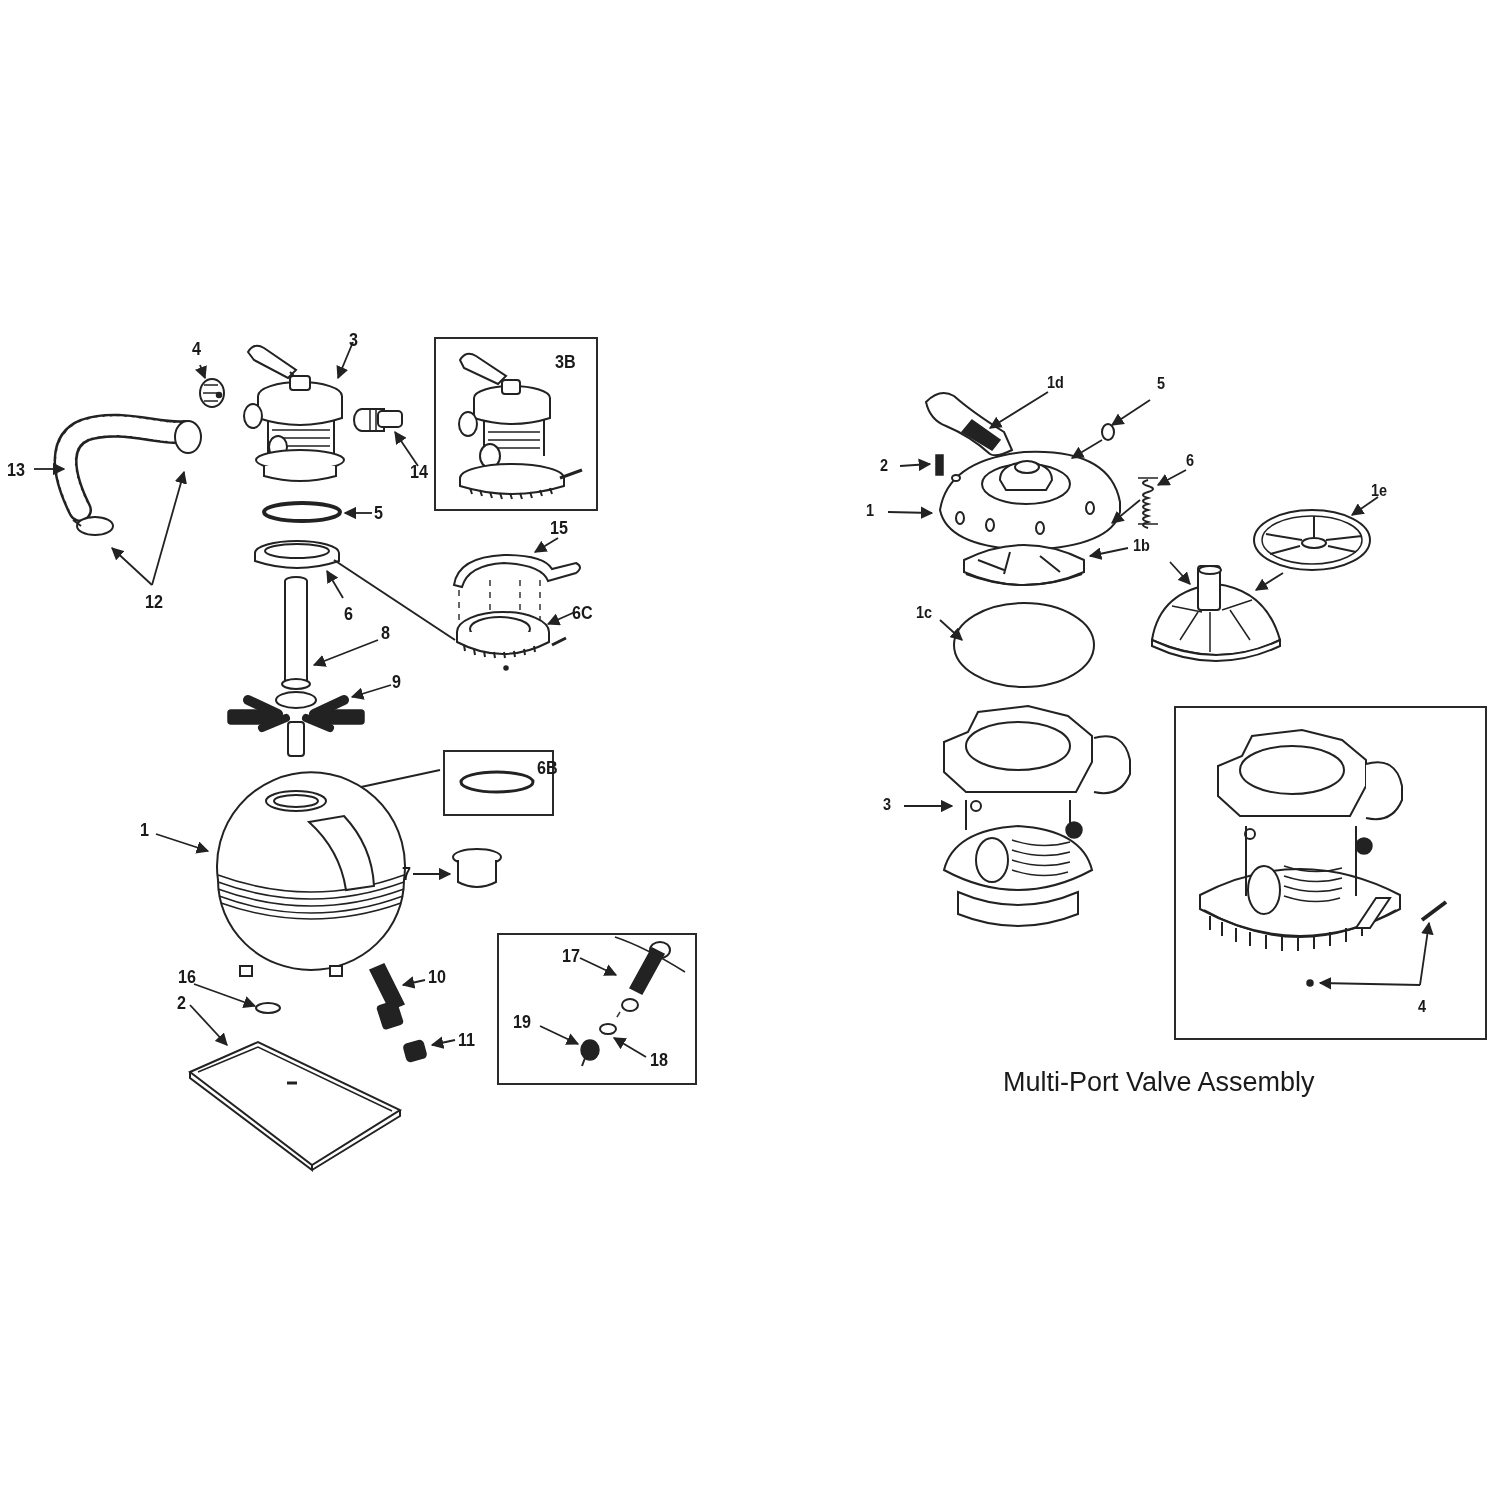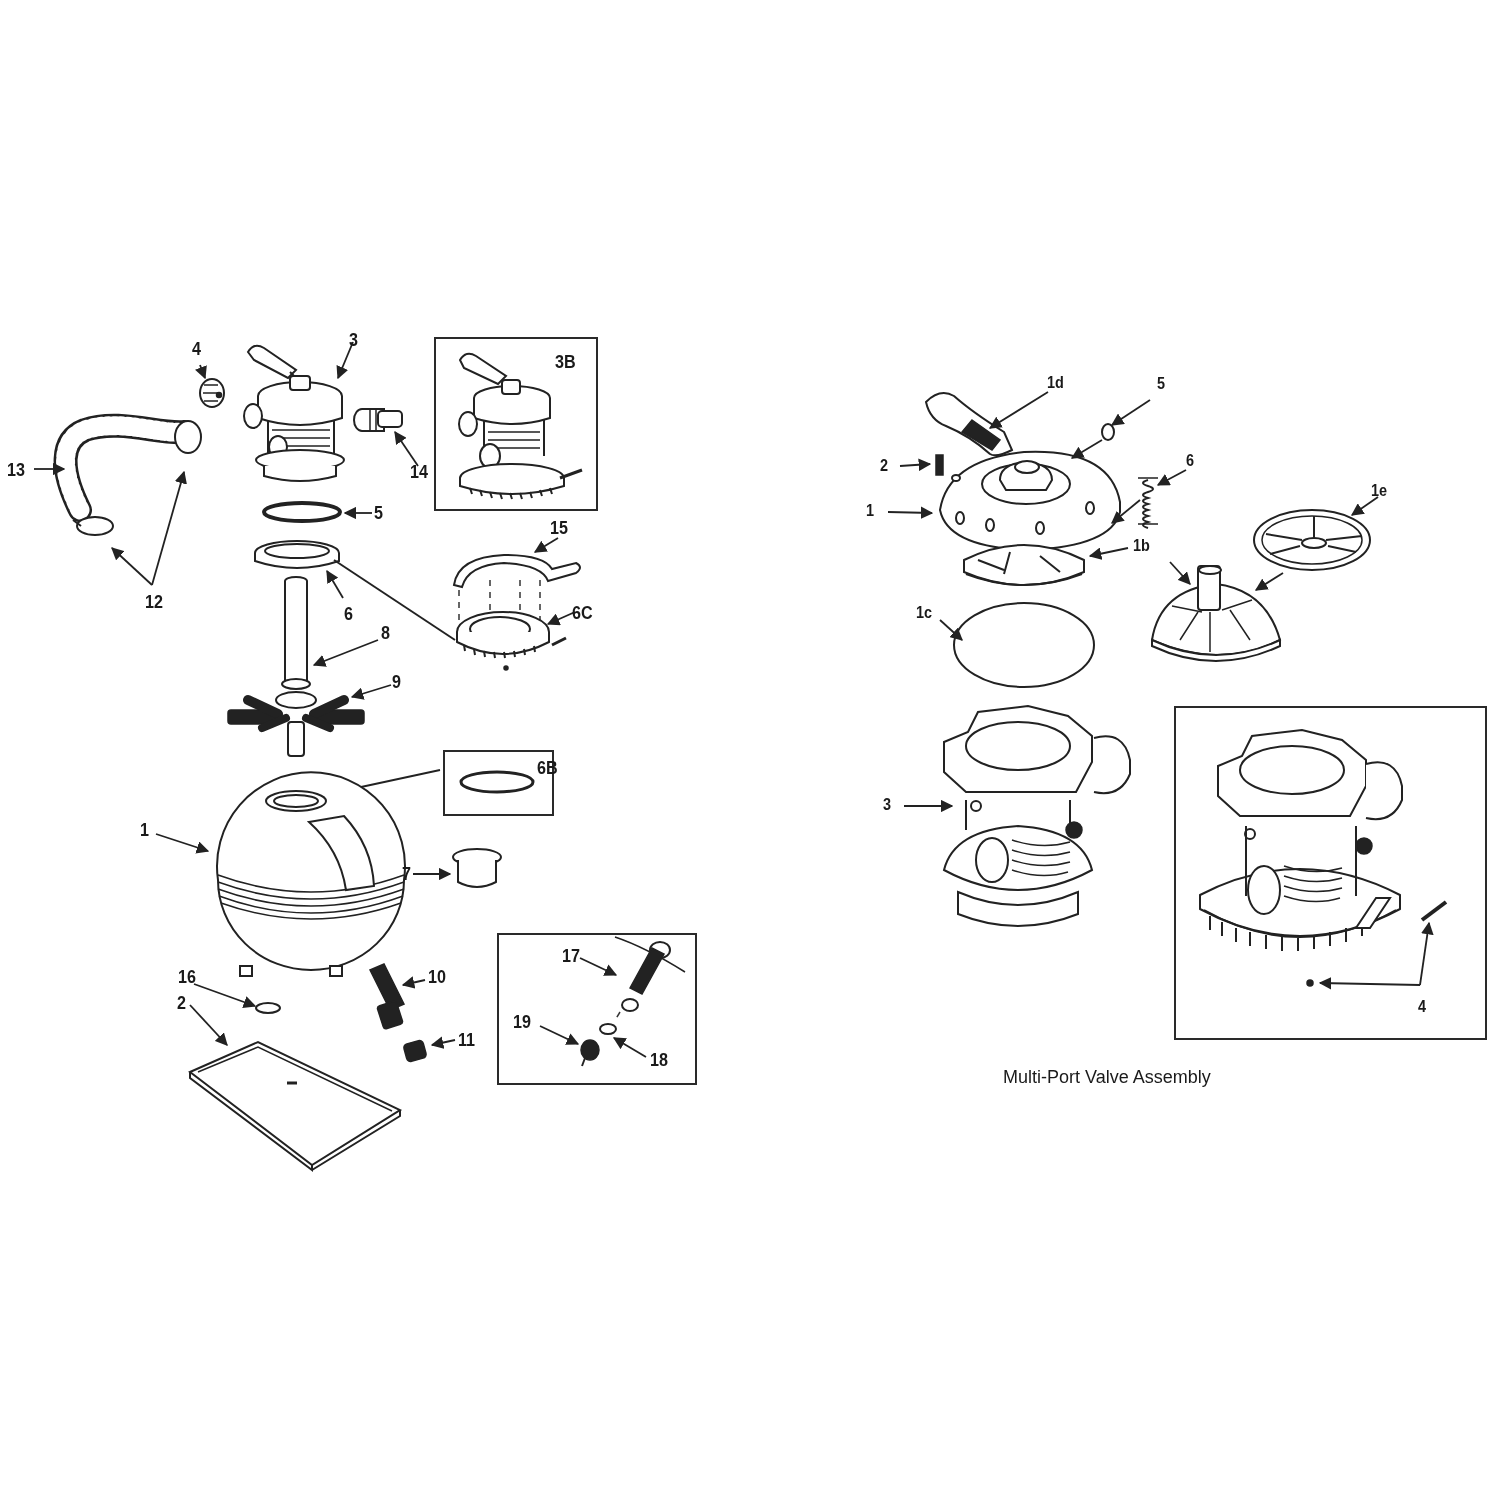--- a/index.html
+++ b/index.html
@@ -1,20 +1,20 @@
 <!DOCTYPE html>
 <html><head>
 <meta charset="utf-8">
 <style>
   html,body{margin:0;padding:0;background:#fff;}
   body{width:1500px;height:1500px;position:relative;overflow:hidden;font-family:"Liberation Sans",sans-serif;}
   svg.stage{position:absolute;left:0;top:0;width:1500px;height:1500px;}
   .lbl{position:absolute;font-family:"Liberation Sans",sans-serif;font-weight:bold;font-size:19px;color:#1a1a1a;line-height:1;transform:scaleX(0.85);transform-origin:left top;}
   .lbl.sm{font-size:17px;}
-  .caption{position:absolute;left:1003px;top:1067px;font-family:"Liberation Sans",sans-serif;font-size:18px;color:#1a1a1a;}
+  .caption{position:absolute;left:1003px;top:1067px;font-family:"Liberation Sans",sans-serif;font-size:27px;color:#1a1a1a;}
   .box{position:absolute;border:2px solid #2a2a2a;}
   .ln{stroke:#222;stroke-width:2;fill:none;}
   .lnt{stroke:#222;stroke-width:1.5;fill:none;}
   .fill{fill:#fff;stroke:#222;stroke-width:2;}
   .dark{fill:#222;stroke:#222;stroke-width:1.5;}
   .arr{stroke:#222;stroke-width:1.8;fill:none;}
   .dash{stroke:#333;stroke-width:1.5;fill:none;stroke-dasharray:6 6;}
 </style>
 </head>
 <body>

